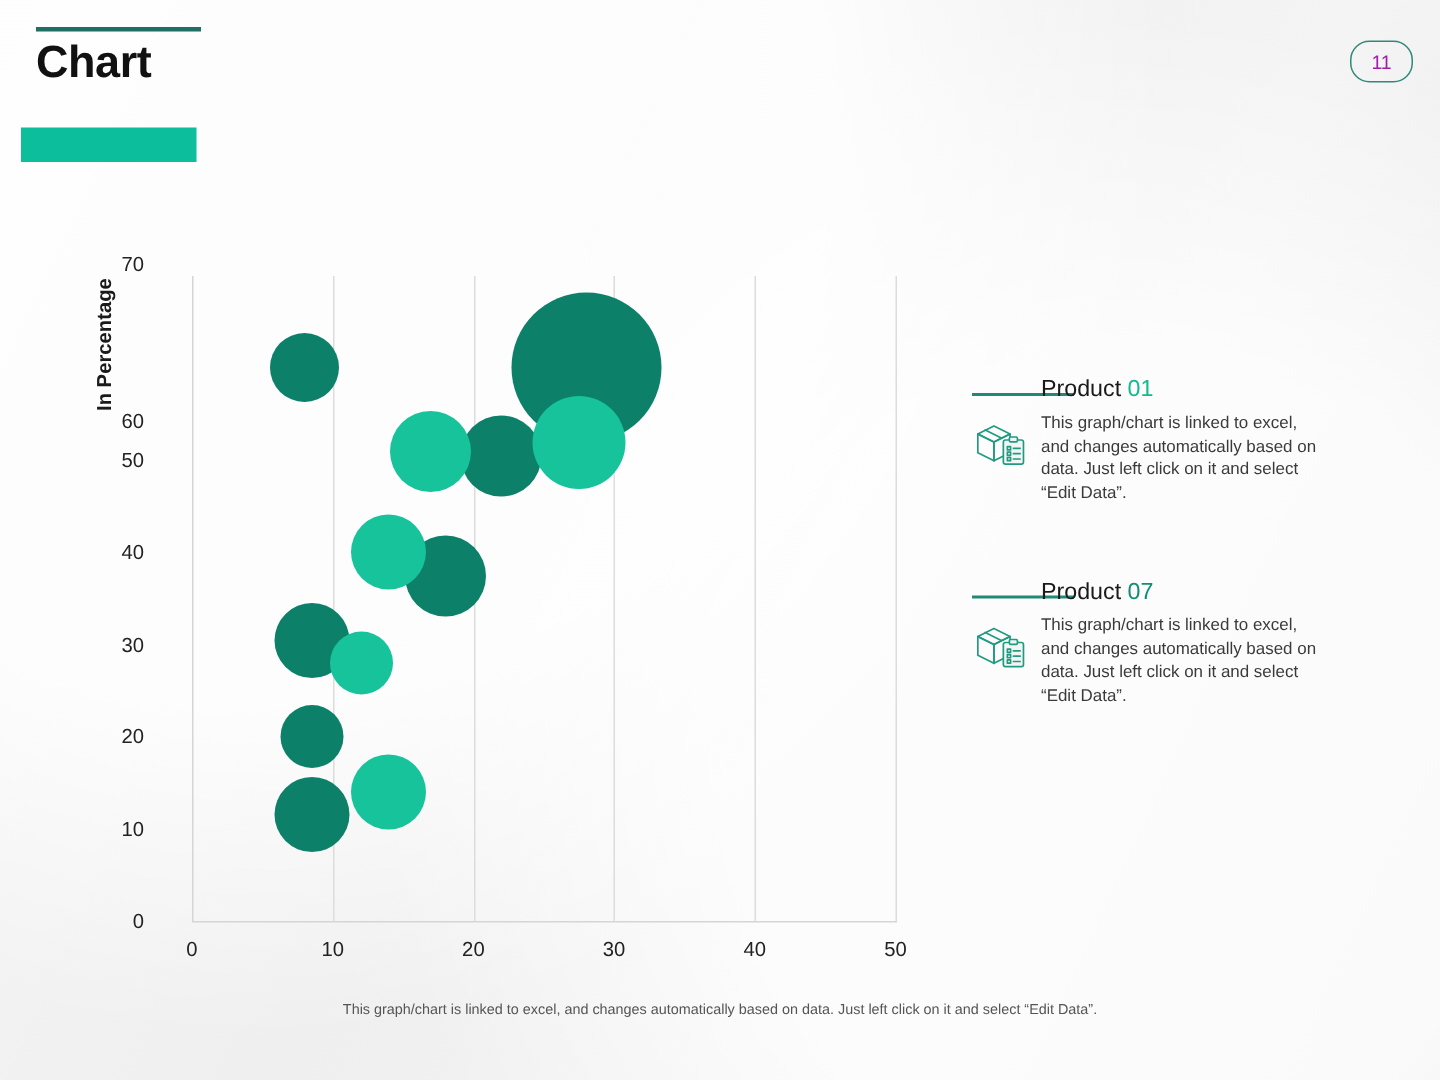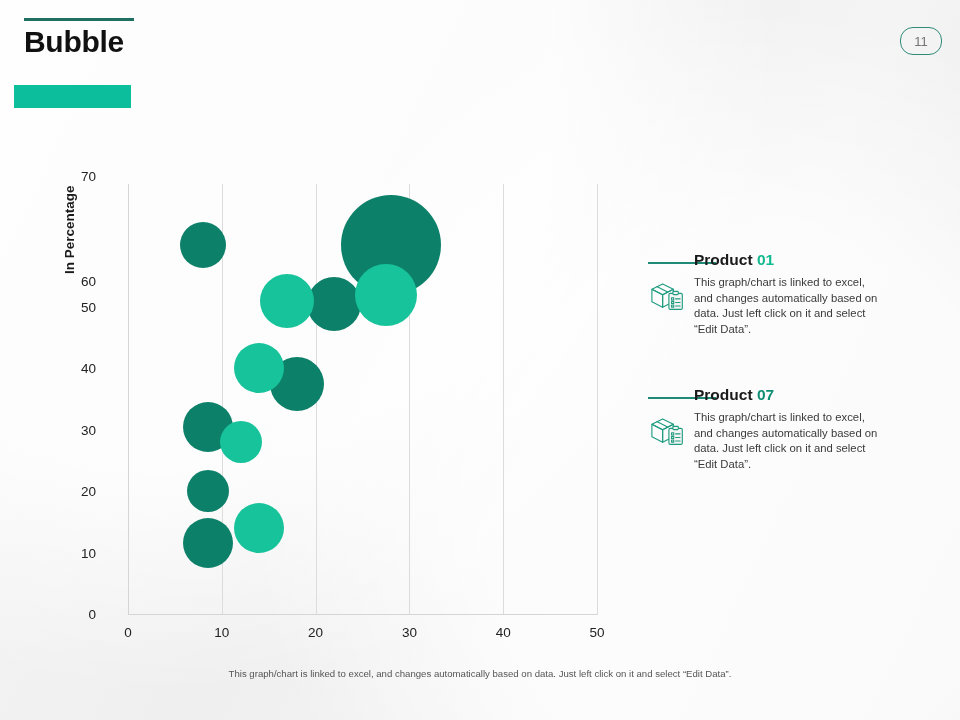--- a/index.html
+++ b/index.html
@@ -34,21 +34,21 @@
     font-size:30px;line-height:30px;font-weight:bold;color:#111;
     letter-spacing:-.3px;
   }
   .title-text .ln{display:block;}
 
   
   .page-badge{
     position:absolute;right:18px;top:27px;
     width:40px;height:26px;border:1.3px solid #2f8a78;border-radius:13px;
     display:flex;align-items:center;justify-content:center;
-    font-size:13px;color:#737373;background:transparent;
+    font-size:13px;color:#a21caf;background:transparent;
   }
 
   
   .chart-area{position:absolute;left:0;top:0;width:660px;height:700px;}
   .y-axis-title{
     position:absolute;left:62px;top:170px;
     width:24px;height:120px;
     display:flex;align-items:flex-start;justify-content:center;
     font-size:13.5px;font-weight:bold;color:#1a1a1a;
     writing-mode:vertical-rl;transform:rotate(180deg);
@@ -73,21 +73,21 @@
   .bubble{position:absolute;border-radius:50%;transform:translate(-50%,-50%);}
 
   
   .legend{position:absolute;left:648px;top:262px;width:270px;}
   .legend-item{position:relative;margin-bottom:60px;}
   .legend-rule{width:68px;height:2px;background:#1f8a76;margin-bottom:9px;}
   .legend-row{display:flex;align-items:flex-start;}
   .legend-icon{width:44px;flex:0 0 44px;padding-top:6px;}
   .legend-body{flex:1;margin-left:2px;}
   .legend-title{
-    font-size:15.5px;font-weight:bold;color:#1a1a1a;margin:-22px 0 6px 0;
+    font-size:15.5px;font-weight:normal;color:#1a1a1a;margin:-22px 0 6px 0;
   }
   .legend-title .num-a{color:#13b98f;}
   .legend-title .num-b{color:#108e74;}
   .legend-desc{
     font-size:11.3px;line-height:15.5px;color:#3a3a3a;max-width:190px;
   }
 
   
   .footer-note{
     position:absolute;left:0;top:668px;width:960px;text-align:center;
@@ -96,21 +96,21 @@
 </style>
 </head>
 <body>
 
 <div class="paper-texture"></div>
 
 <div class="title-block">
   <div class="title-rule"></div>
   <div class="title-accent"></div>
   <h1 class="title-text">
-    <span class="ln">Bubble</span>
+    <span class="ln">Chart</span>
   </h1>
 </div>
 
 <div class="page-badge">
   <span>11</span>
 </div>
 
 <div class="chart-area">
   <div class="y-axis-title">In Percentage</div>
   <div class="ytick-wrap" id="ytick-wrap">

